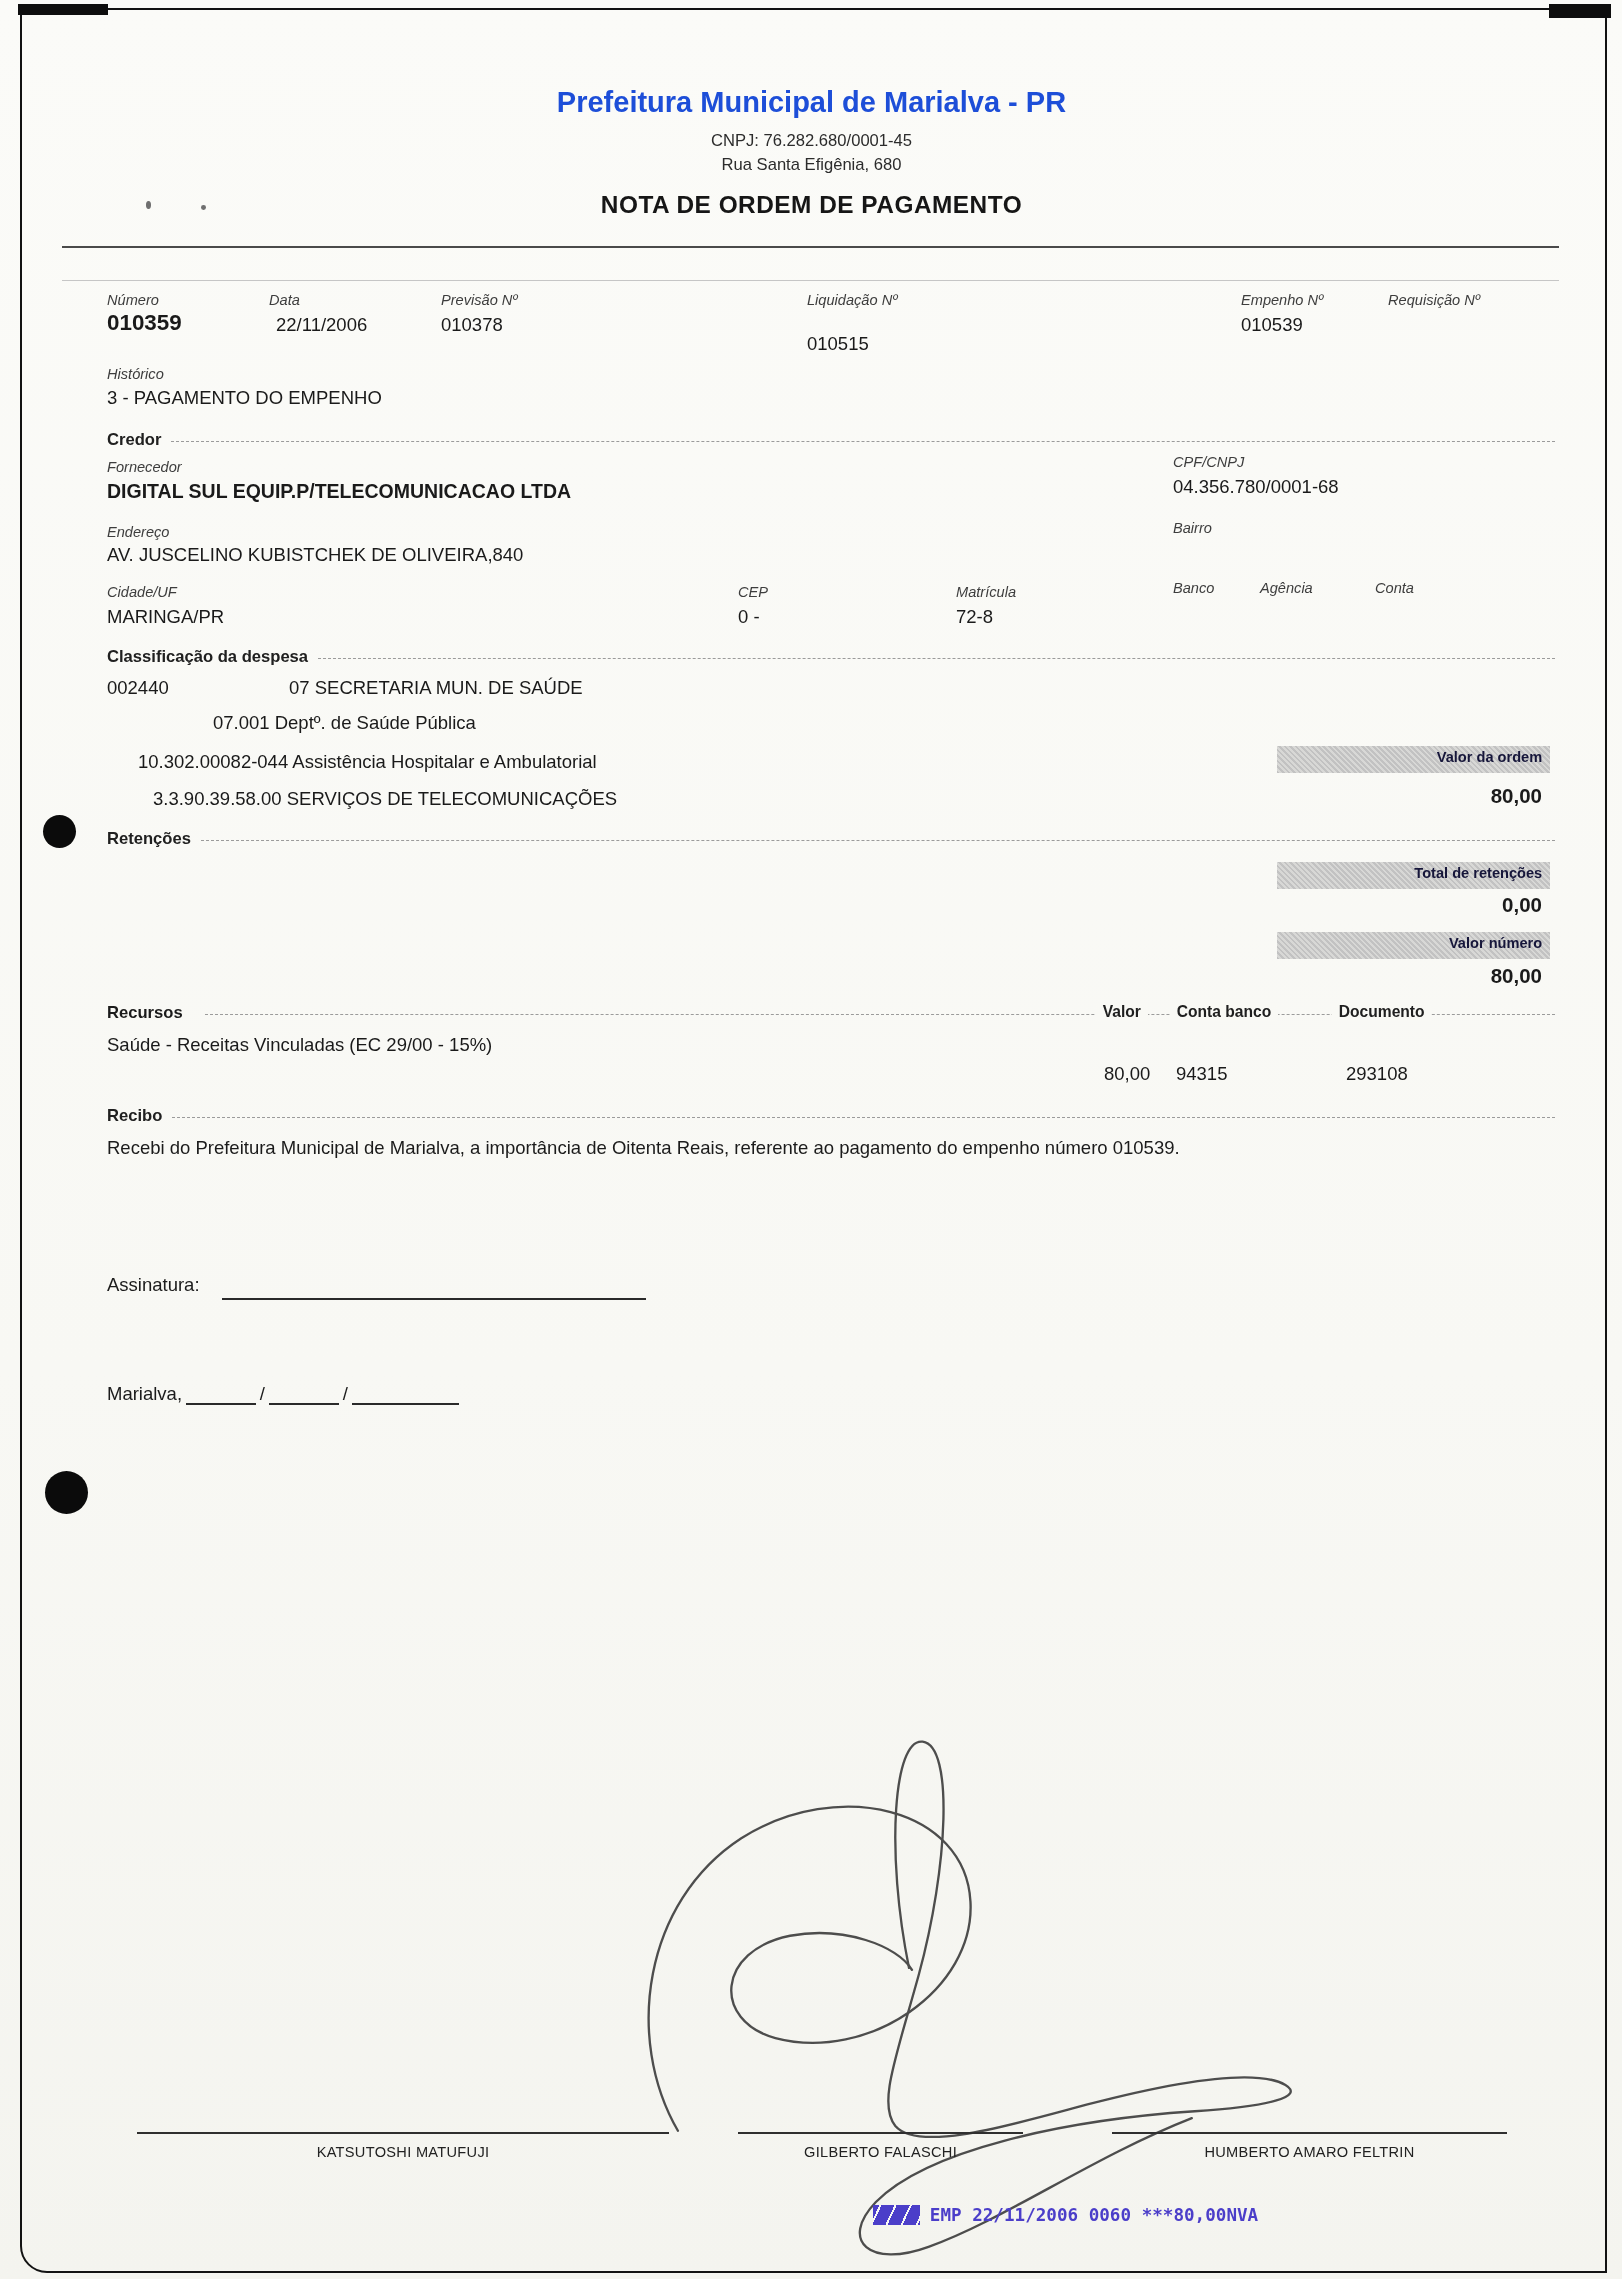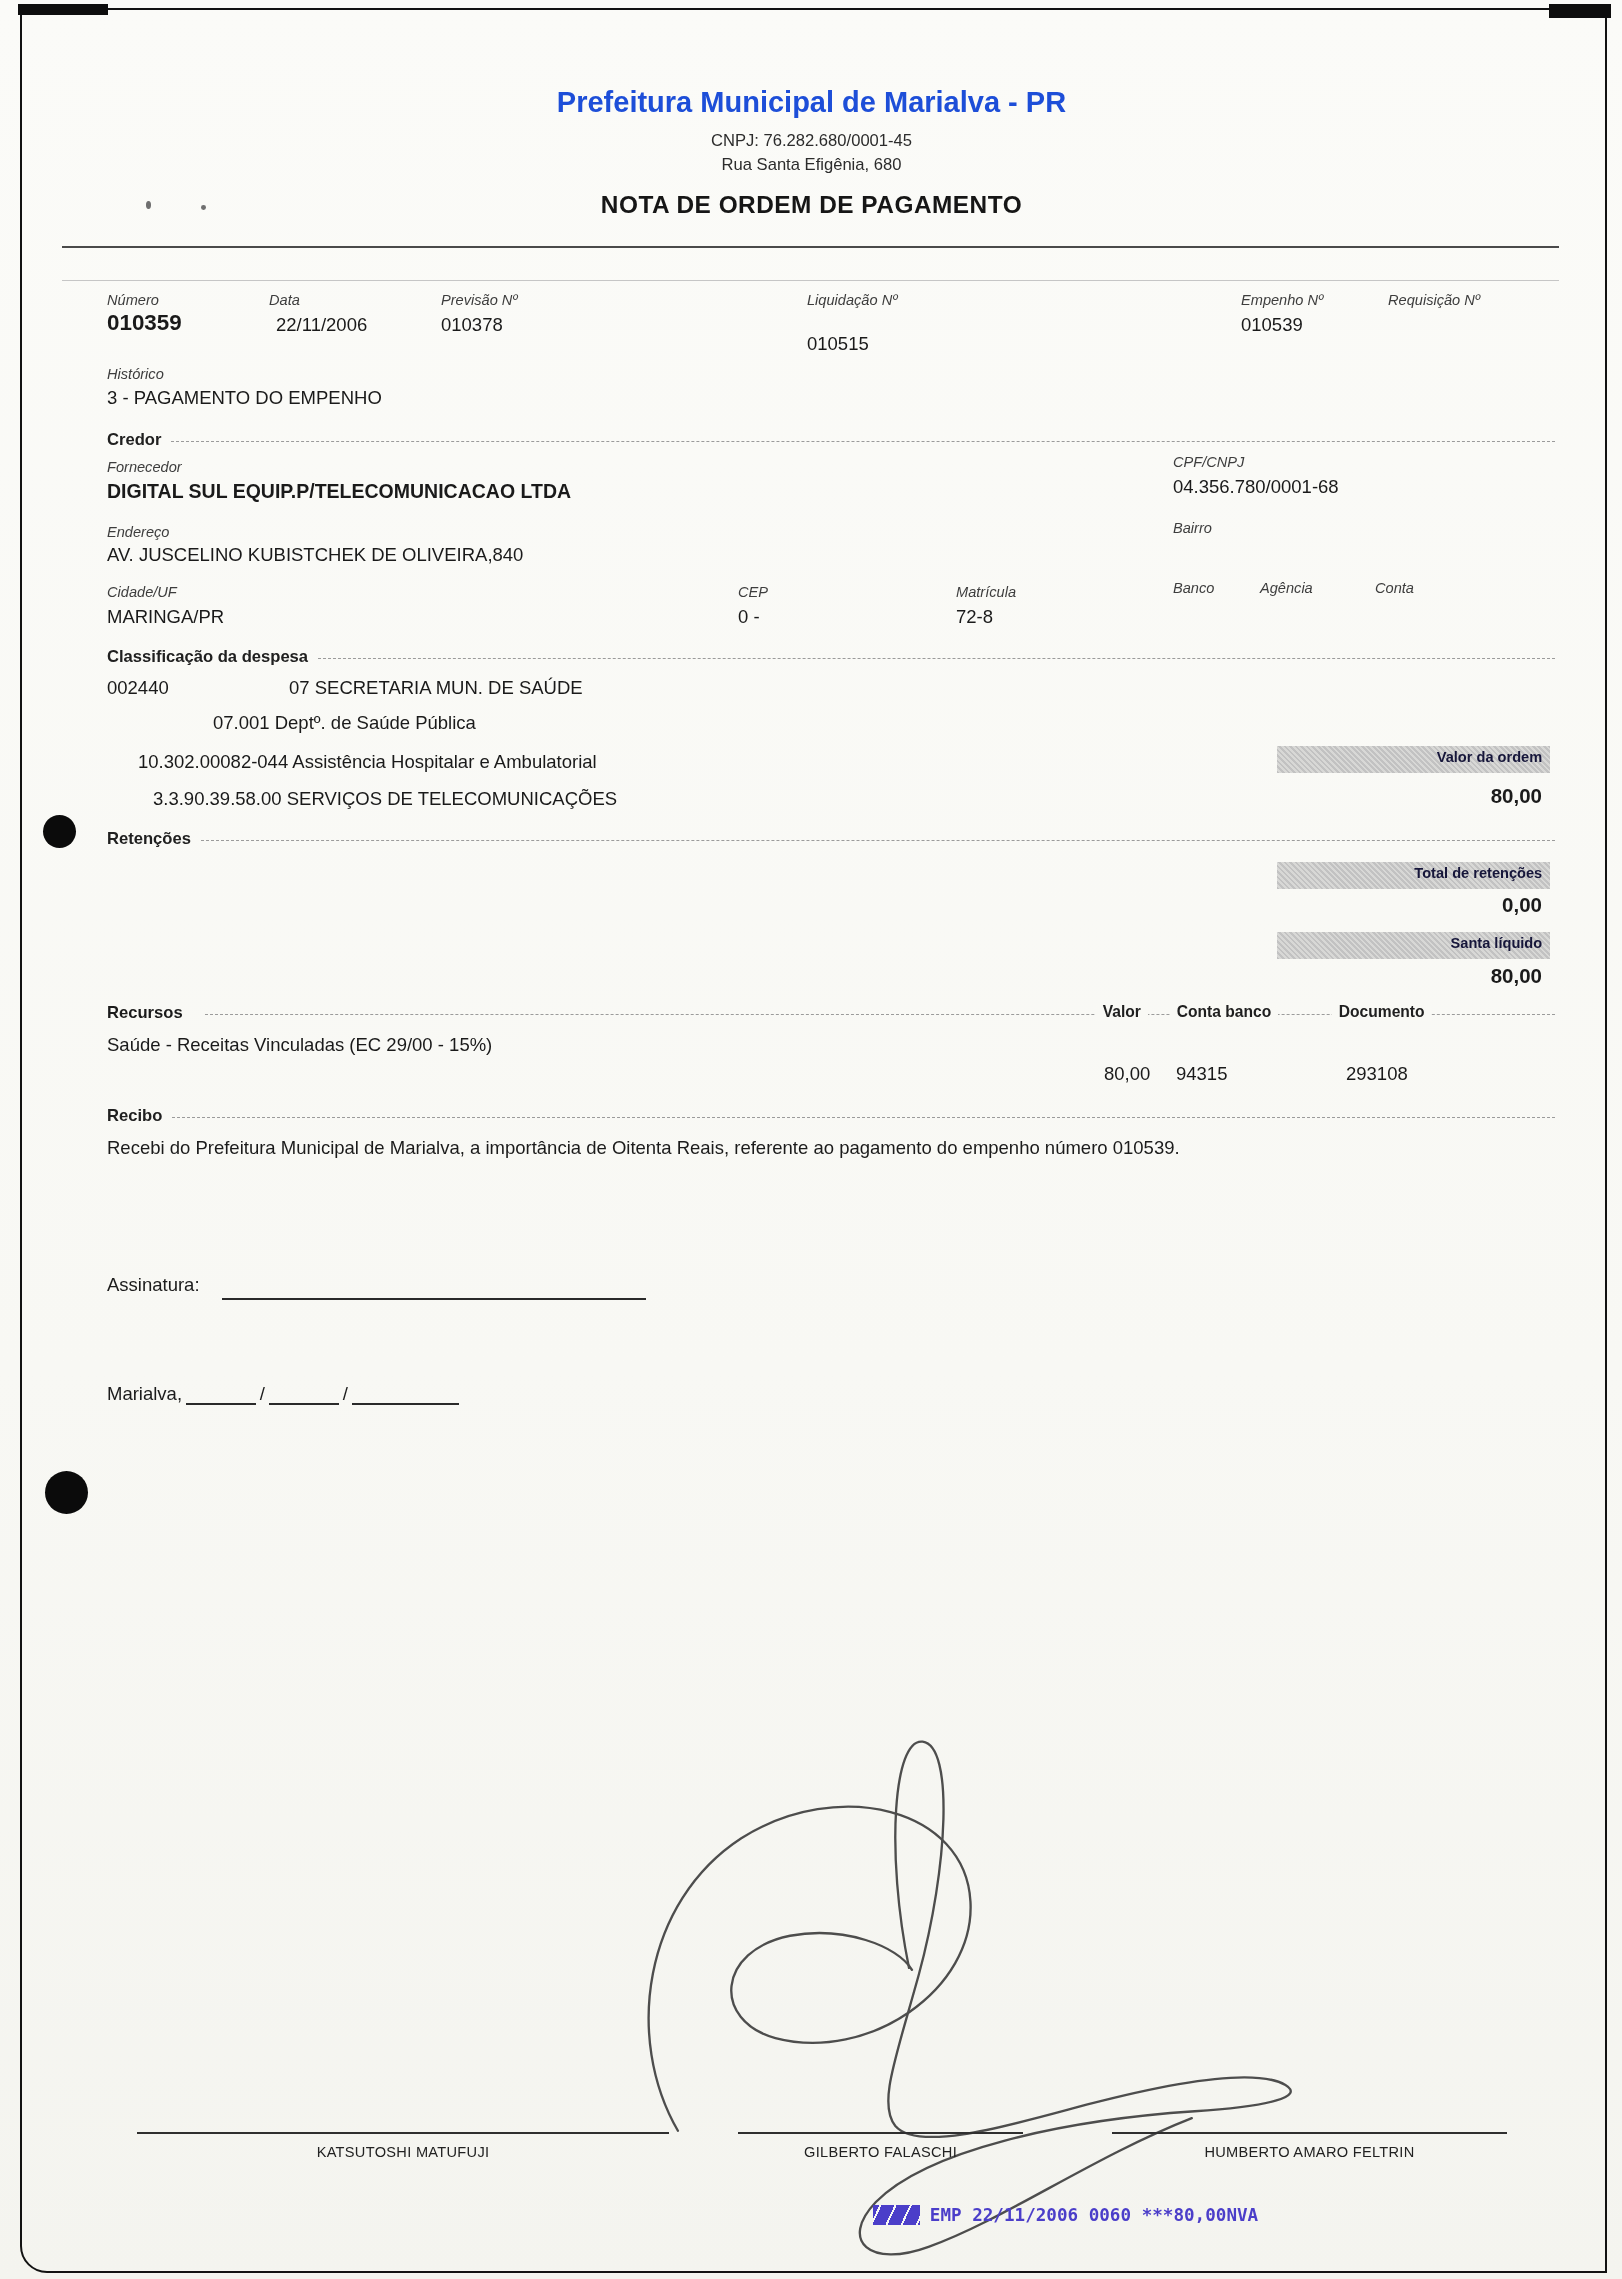--- a/index.html
+++ b/index.html
@@ -160,21 +160,21 @@
 <div class="abs val" id="cl-4">3.3.90.39.58.00 SERVIÇOS DE TELECOMUNICAÇÕES</div>
 <div class="abs chip" id="chip-ordem">Valor da ordem</div>
 <div class="abs chip-val" id="v-ordem">80,00</div>
 
 <div class="abs sec" id="sec-ret">
   <span class="sec-title">Retenções</span>
   <span class="sec-line"></span>
 </div>
 <div class="abs chip" id="chip-ret">Total de retenções</div>
 <div class="abs chip-val" id="v-ret">0,00</div>
-<div class="abs chip" id="chip-liq">Santa líquido</div>
+<div class="abs chip" id="chip-liq">Valor número</div>
 <div class="abs chip-val" id="v-liq">80,00</div>
 
 <div class="abs" id="rec-title">Recursos</div>
 <div class="abs" id="rec-line"></div>
 <div class="abs rec-col" id="rec-c1">Valor</div>
 <div class="abs rec-col" id="rec-c2">Conta banco</div>
 <div class="abs rec-col" id="rec-c3">Documento</div>
 <div class="abs val" id="rec-fonte">Saúde - Receitas Vinculadas (EC 29/00 - 15%)</div>
 <div class="abs val" id="rec-v1">80,00</div>
 <div class="abs val" id="rec-v2">94315</div>

